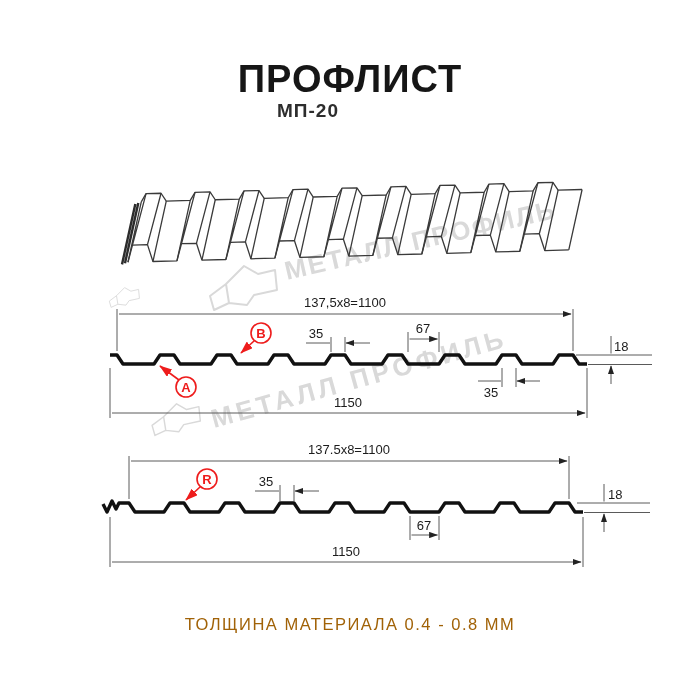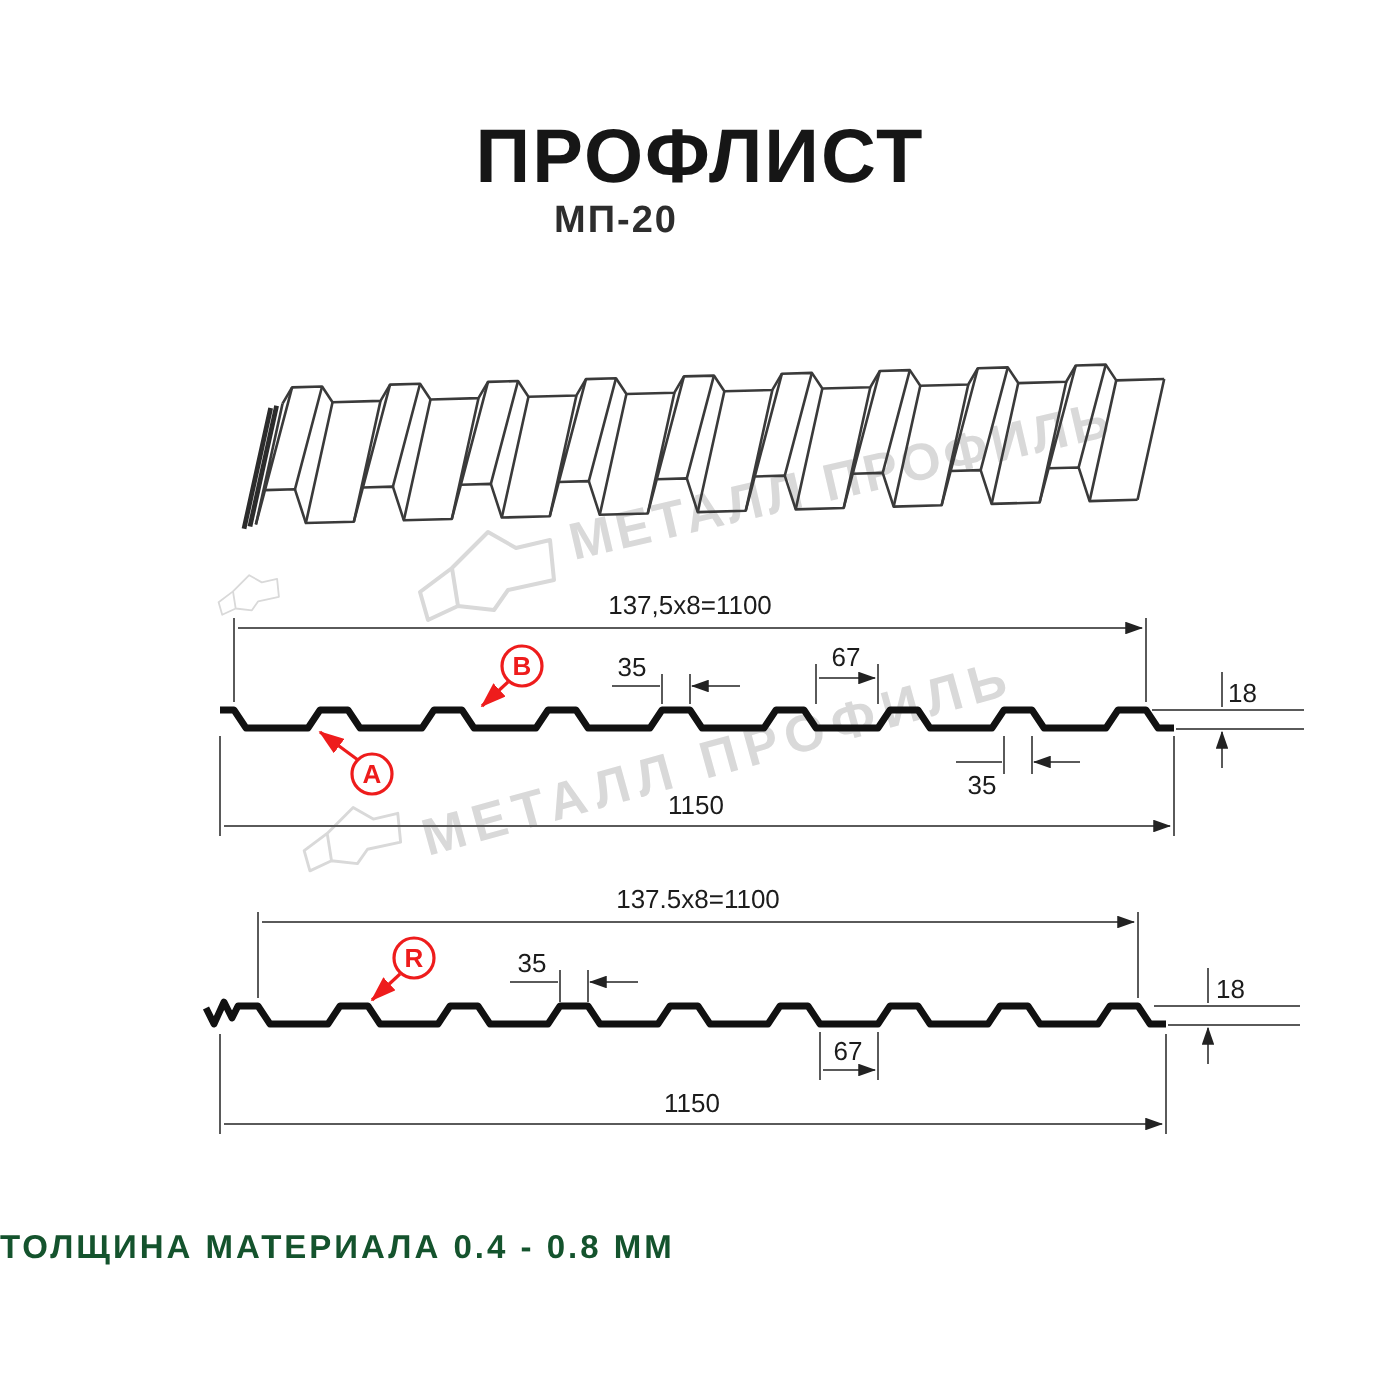--- a/index.html
+++ b/index.html
@@ -2,22 +2,22 @@
 <html><head>
 <meta charset="utf-8">
 <style>
   html,body{margin:0;padding:0;background:#ffffff;}
   .stage{position:relative;width:700px;height:700px;background:#ffffff;overflow:hidden;
          font-family:"Liberation Sans", sans-serif;}
   .title{position:absolute;left:0;top:58px;width:700px;text-align:center;
          font-size:38px;font-weight:bold;letter-spacing:1px;color:#161616;}
   .subtitle{position:absolute;left:0;top:100px;width:616px;text-align:center;
          font-size:19px;font-weight:bold;letter-spacing:1px;color:#2d2d2d;}
-  .caption{position:absolute;left:0;top:615px;width:700px;text-align:left;
-         font-size:16.5px;font-weight:bold;letter-spacing:1.5px;color:#14532d;}
+  .caption{position:absolute;left:0;top:615px;width:700px;text-align:center;
+         font-size:16.5px;font-weight:normal;letter-spacing:1.5px;color:#a16207;}
   svg{position:absolute;left:0;top:0;}
   .dim{font-size:13px;fill:#1c1c1c;font-family:"Liberation Sans",sans-serif;}
   .thin{stroke:#5a5a5a;stroke-width:1;fill:none;}
   .profile{stroke:#111;stroke-width:3.4;fill:none;stroke-linejoin:round;}
   .sheet{stroke:#3a3a3a;stroke-width:1.3;fill:none;stroke-linejoin:round;}
   .wm{fill:#d9d9d9;font-weight:bold;font-family:"Liberation Sans",sans-serif;}
   .wmlogo{stroke:#d9d9d9;stroke-width:2;fill:none;stroke-linejoin:round;}
   .red{stroke:#ee1c1c;stroke-width:1.6;fill:none;}
   .redtxt{fill:#ee1c1c;font-size:13px;font-weight:bold;text-anchor:middle;
           font-family:"Liberation Sans",sans-serif;}

